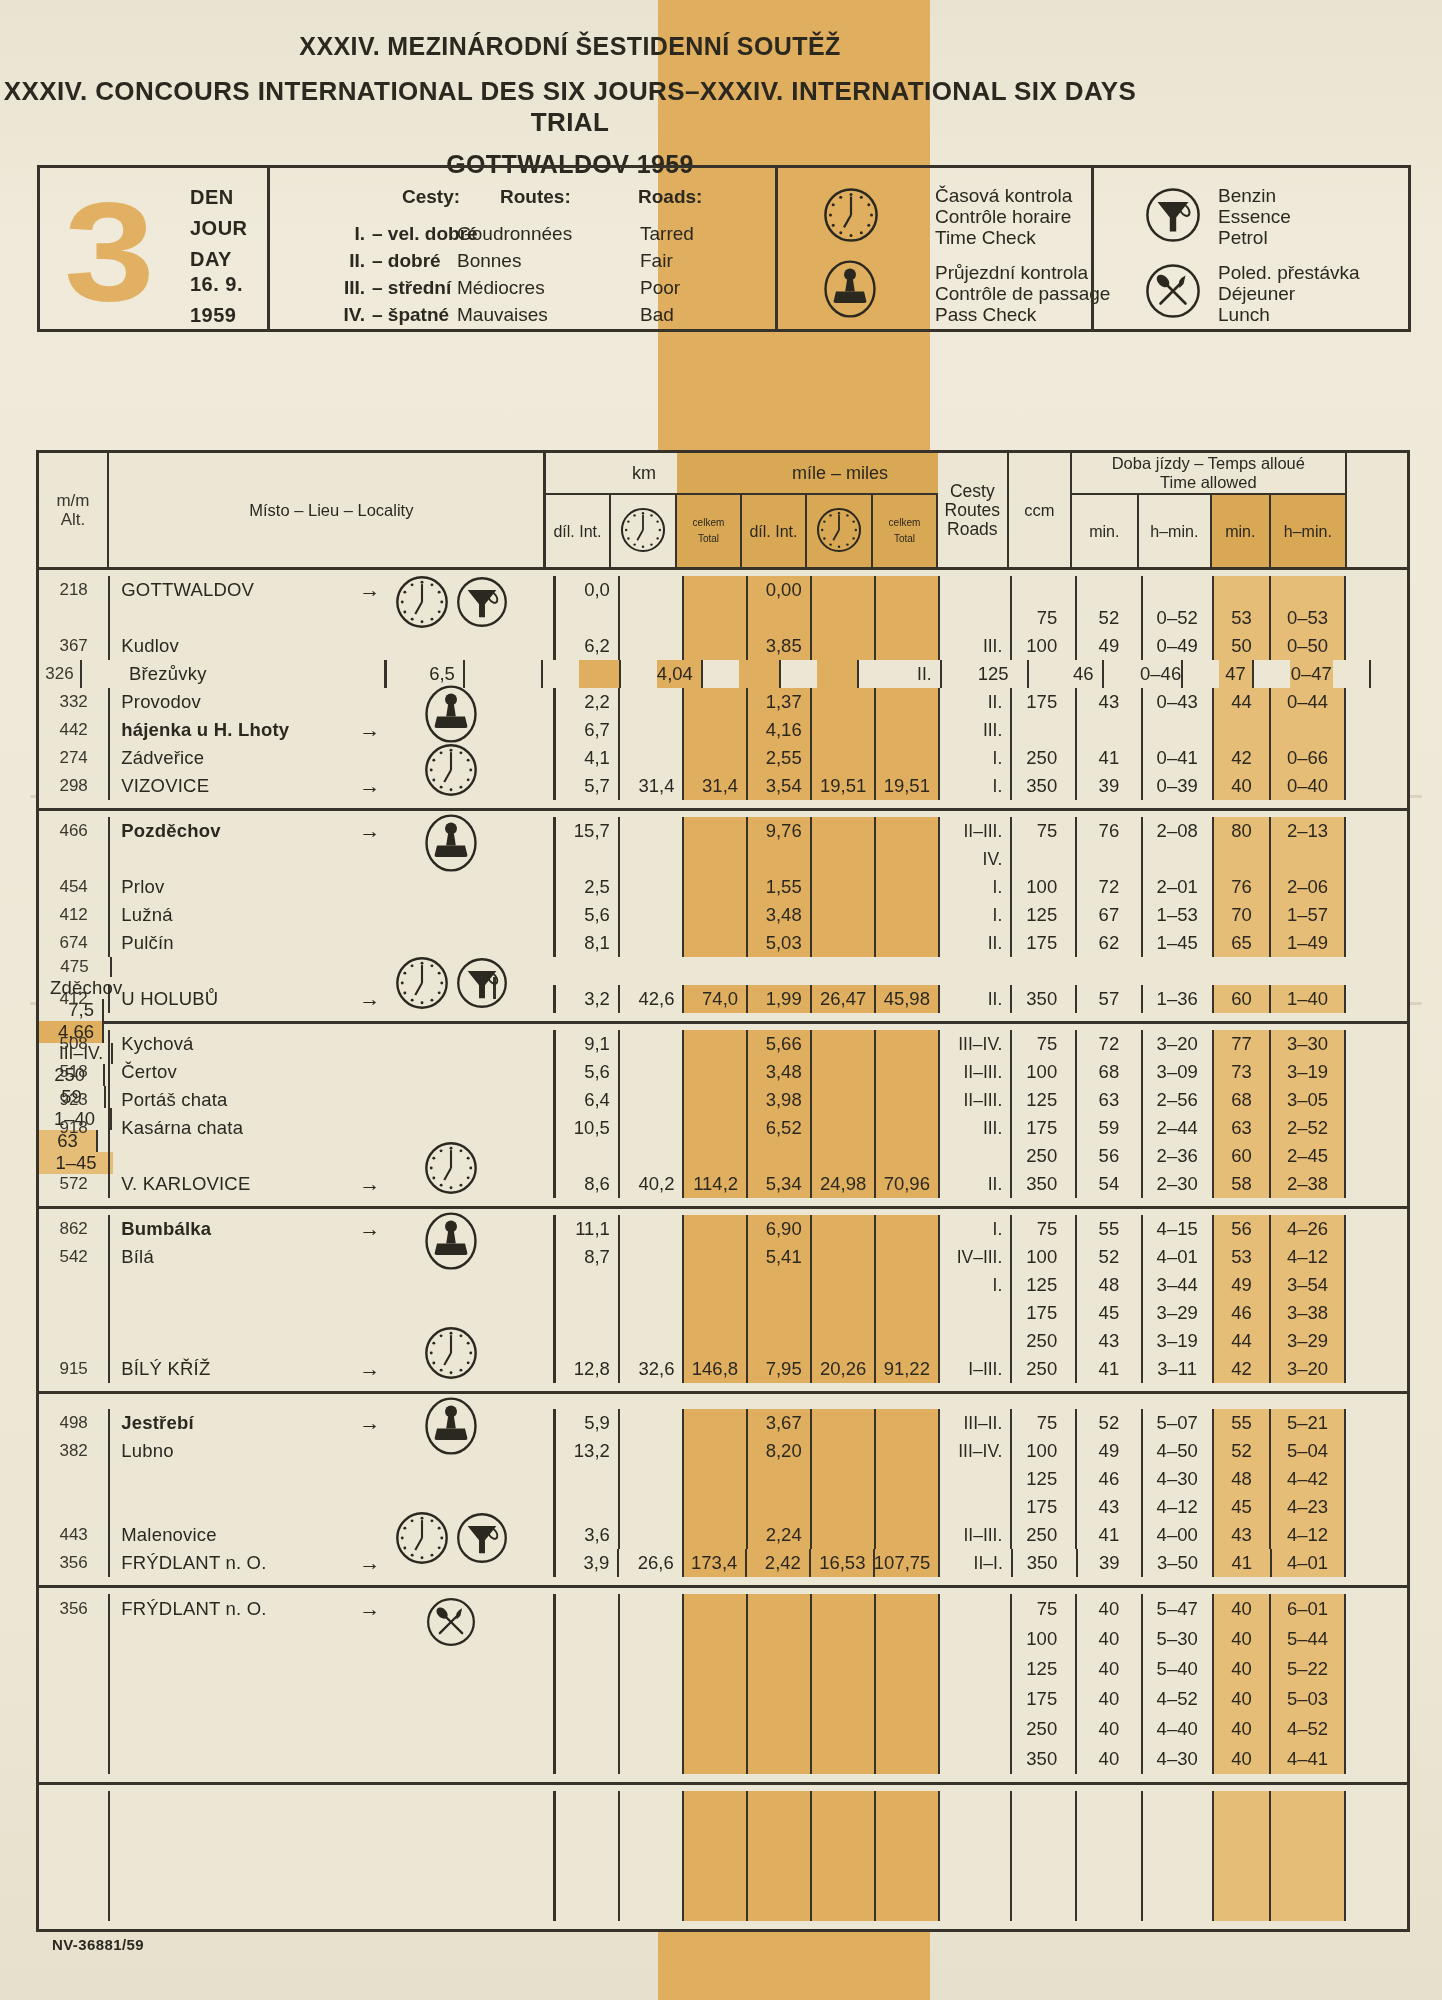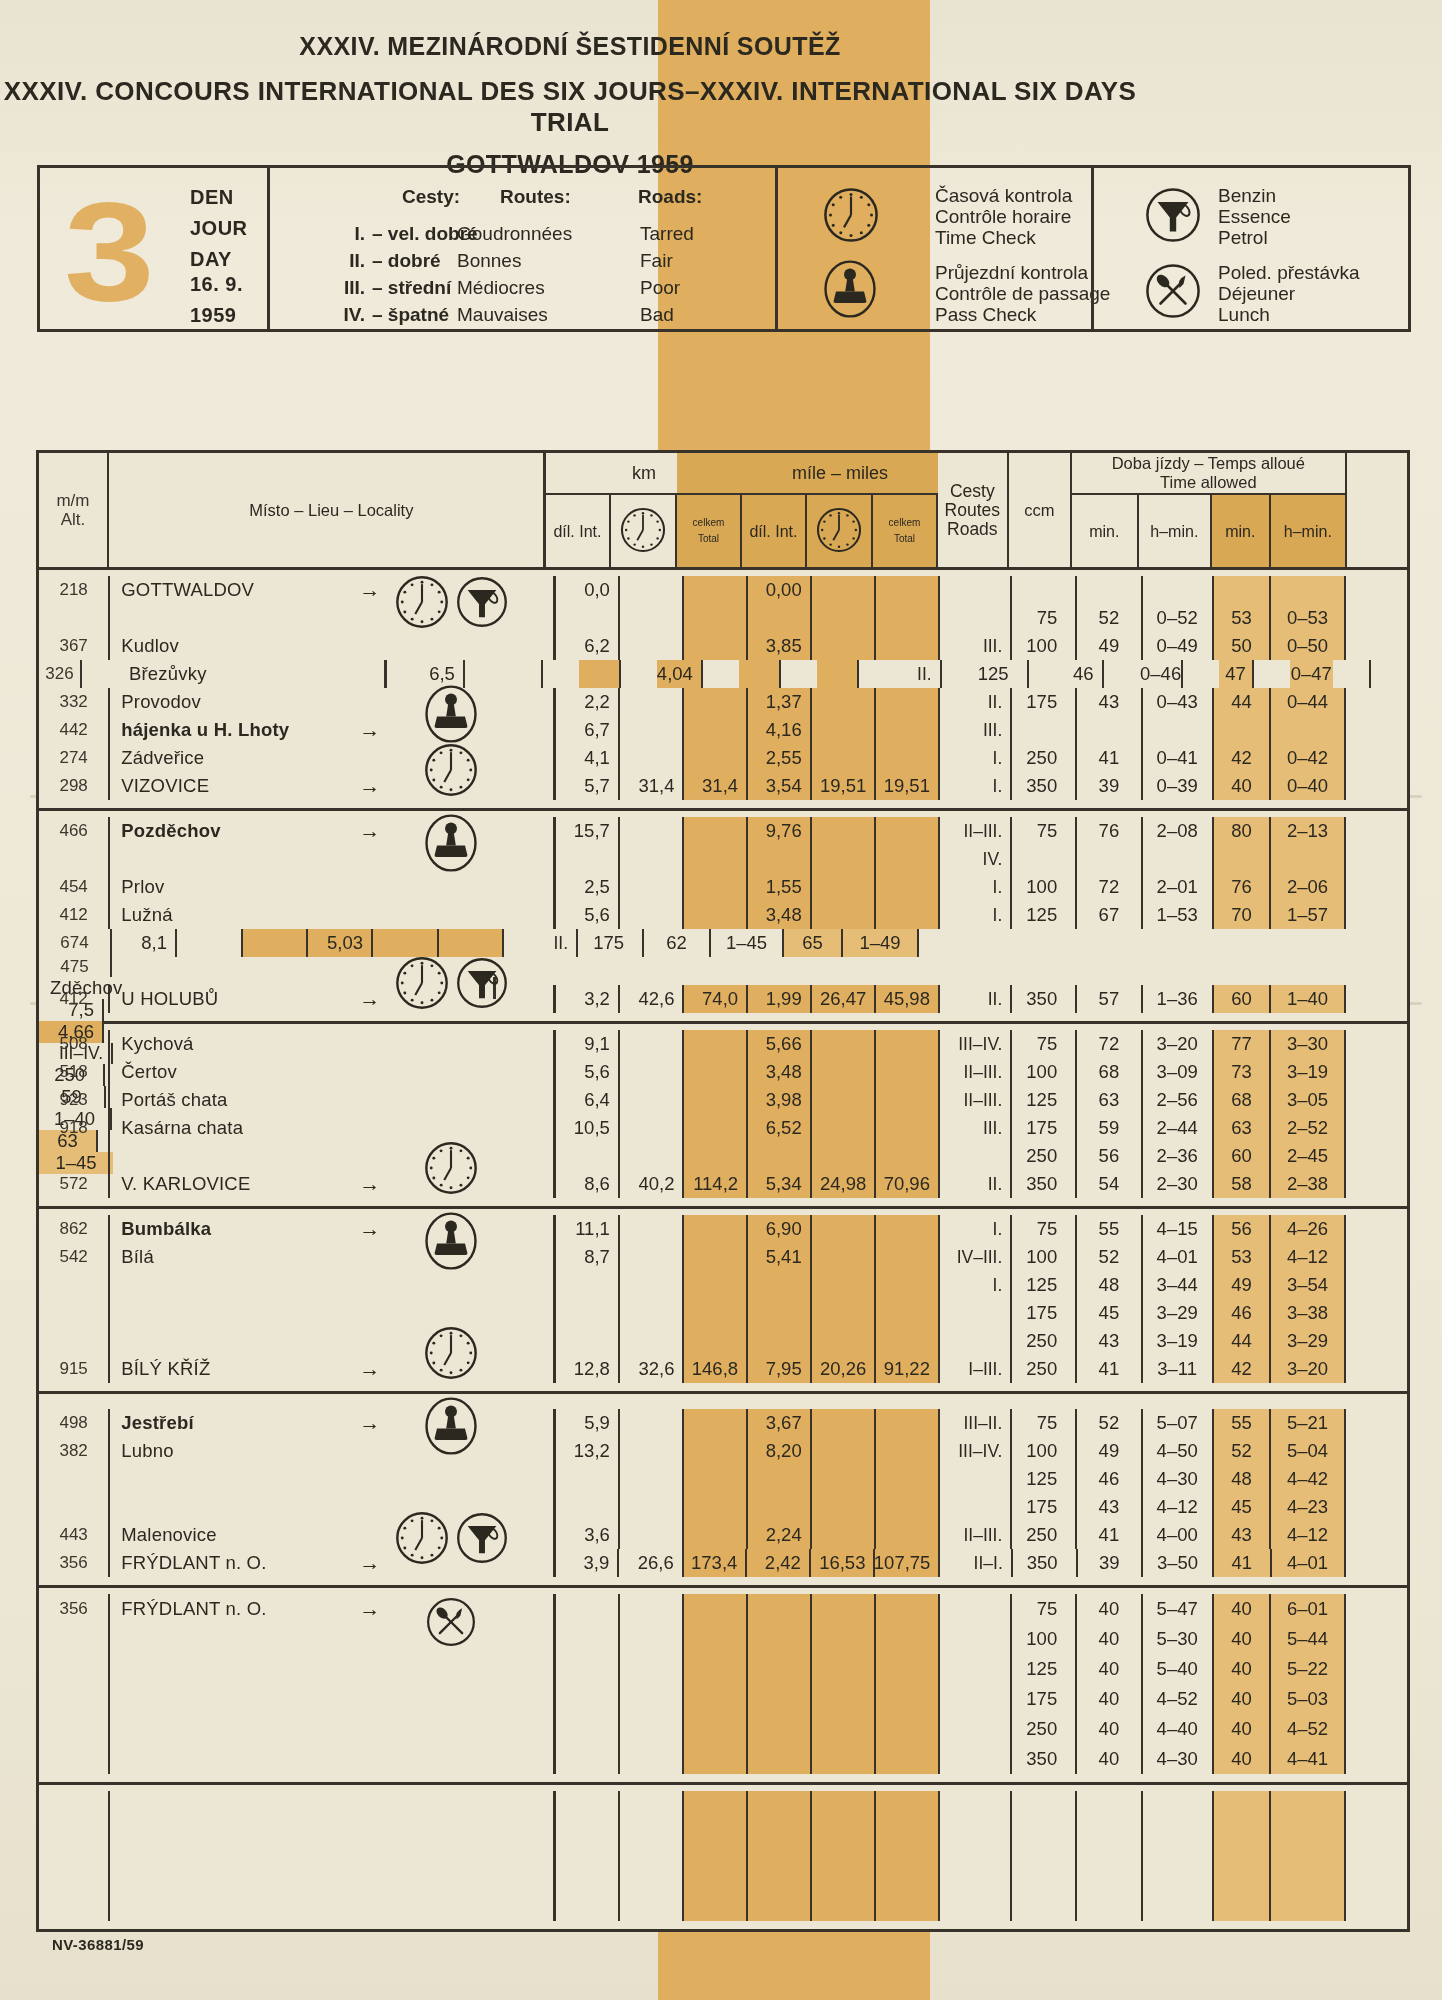--- a/index.html
+++ b/index.html
@@ -409,21 +409,21 @@
             <div class="bcell c-km2 num"></div>
             <div class="bcell c-km3 num o"></div>
             <div class="bcell c-mi1 num o">2,55</div>
             <div class="bcell c-mi2 num o"></div>
             <div class="bcell c-mi3 num o"></div>
             <div class="bcell c-rd num">I.</div>
             <div class="bcell c-ccm ccmnum">250</div>
             <div class="bcell c-m1 ctr">41</div>
             <div class="bcell c-h1 ctr">0–41</div>
             <div class="bcell c-m2 ctr lo">42</div>
-            <div class="bcell c-h2 ctr lo">0–42</div>
+            <div class="bcell c-h2 ctr lo">0–66</div>
             <div class="bcell c-sp"></div>
           </div>
           <div class="trow" style="height: 28px;">
             <div class="bcell c-alt">298</div>
             <div class="bcell c-loc">
               <div class="nm">VIZOVICE</div>
               <div class="arr">→</div>
             </div>
             <div class="bcell c-km1 num">5,7</div>
             <div class="bcell c-km2 num">31,4</div>
@@ -564,20 +564,23 @@
             <div class="bcell c-rd num">I.</div>
             <div class="bcell c-ccm ccmnum">125</div>
             <div class="bcell c-m1 ctr">67</div>
             <div class="bcell c-h1 ctr">1–53</div>
             <div class="bcell c-m2 ctr lo">70</div>
             <div class="bcell c-h2 ctr lo">1–57</div>
             <div class="bcell c-sp"></div>
           </div>
           <div class="trow" style="height: 28px;">
             <div class="bcell c-alt">674</div>
+            <div class="bcell c-loc">
+              <div class="nm">Pulčín</div>
+            </div>
             <div class="bcell c-km1 num">8,1</div>
             <div class="bcell c-km2 num"></div>
             <div class="bcell c-km3 num o"></div>
             <div class="bcell c-mi1 num o">5,03</div>
             <div class="bcell c-mi2 num o"></div>
             <div class="bcell c-mi3 num o"></div>
             <div class="bcell c-rd num">II.</div>
             <div class="bcell c-ccm ccmnum">175</div>
             <div class="bcell c-m1 ctr">62</div>
             <div class="bcell c-h1 ctr">1–45</div>

